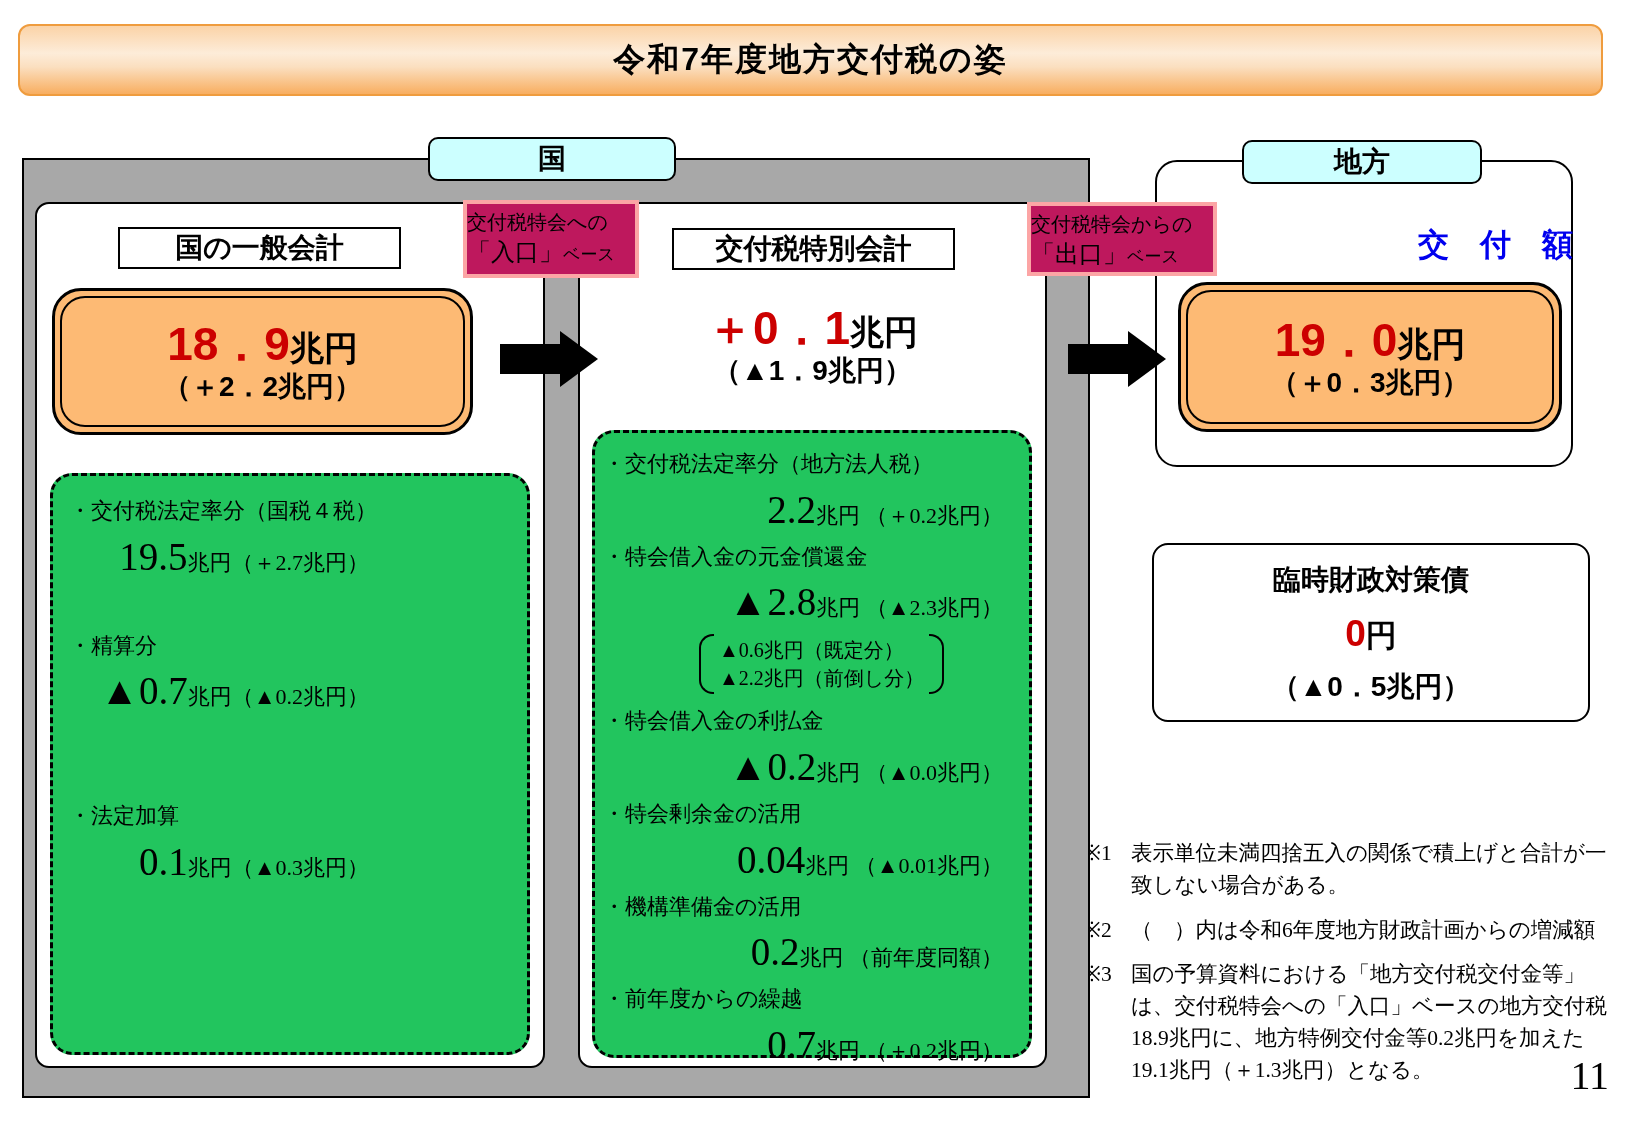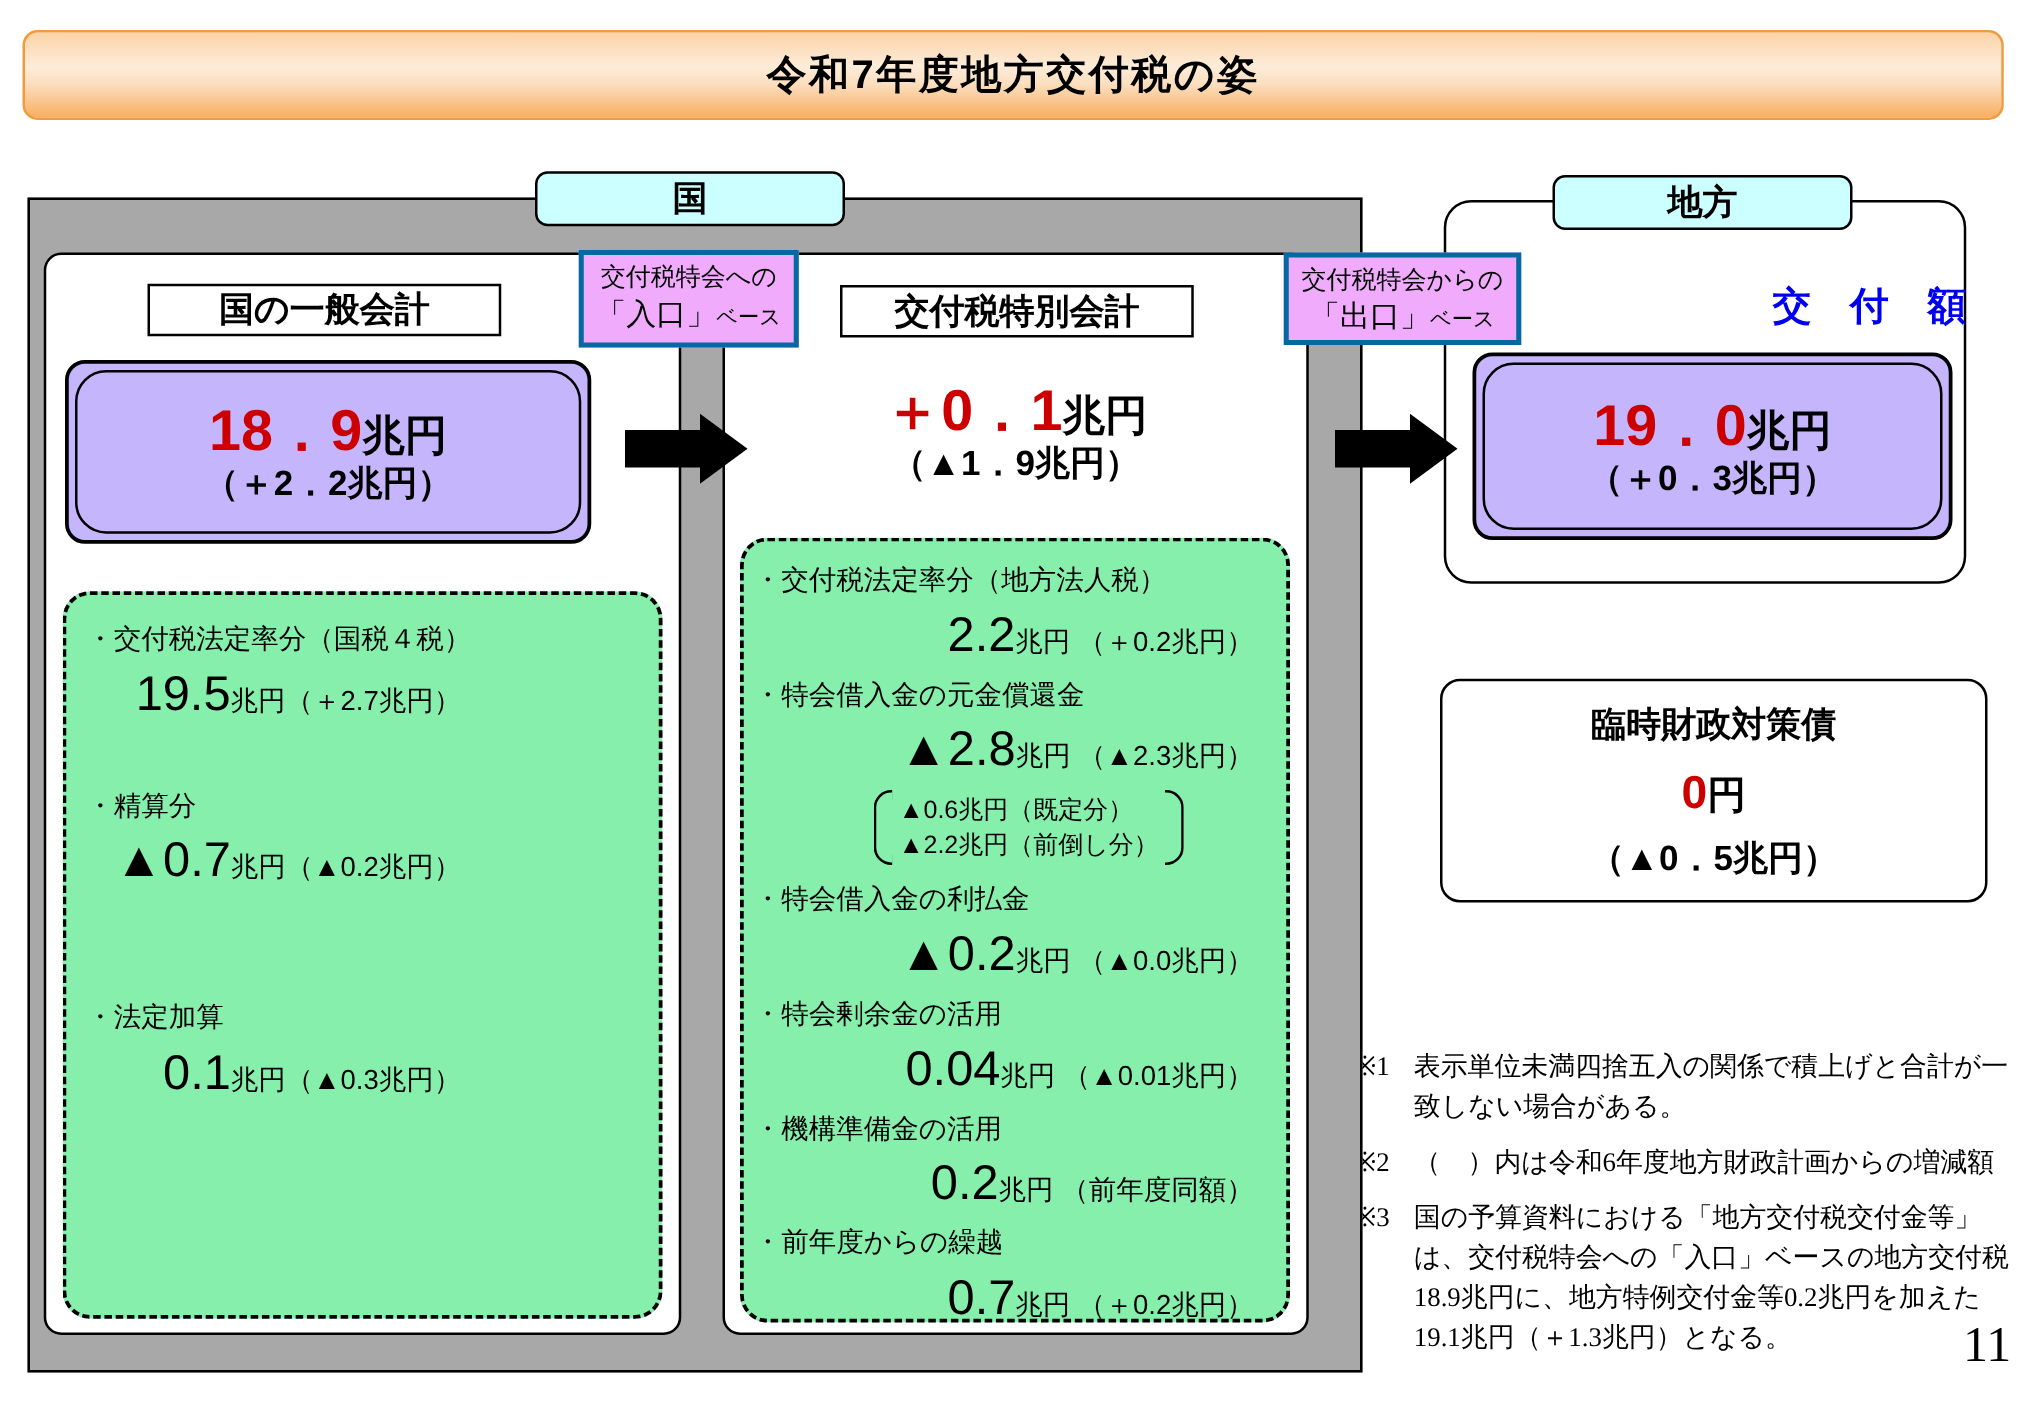--- a/index.html
+++ b/index.html
@@ -34,61 +34,61 @@
   #tag-chihou { left:1242px; top:140px; width:240px; }
 
   
   .panel { background:#fff; border:2px solid #000; border-radius:14px; z-index:2; }
   #panel-left  { left:35px;  top:202px; width:510px; height:866px; }
   #panel-mid   { left:578px; top:202px; width:469px; height:866px; }
   #panel-local { left:1155px; top:160px; width:418px; height:307px; border-radius:22px; }
 
   
   .io-label {
-    background:#f0abfc; border:4px solid #0369a1; text-align:center;
+    background:#be185d; border:4px solid #fca5a5; text-align:left;
     z-index:7; padding-top:5px; line-height:1.35;
   }
   #label-in  { left:463px;  top:200px; width:176px; height:78px; }
   #label-out { left:1027px; top:202px; width:190px; height:74px; }
   .io-line1 { font-size:20px; }
   .io-line2 { font-size:24px; }
   .io-suffix { font-size:17px; }
 
   
   .header-box {
     background:#fff; border:2px solid #000;
     display:flex; align-items:center; justify-content:center;
     font-size:28px; font-weight:bold; z-index:4;
   }
   #header-left { left:118px; top:227px; width:283px; height:42px;text-align:center; }
   #header-mid  { left:672px; top:228px; width:283px; height:42px; }
 
   
-  .double-box { border:3px solid #000; border-radius:16px; padding:5px; background:#c4b5fd; z-index:4; }
+  .double-box { border:3px solid #000; border-radius:29px; padding:5px; background:#fdba74; z-index:4; }
   .double-box-inner {
     width:100%; height:100%; border:2px solid #000; border-radius:25px;
     display:flex; flex-direction:column; align-items:center; justify-content:center;
     box-sizing:border-box;
   }
   #box-left-amount  { left:52px;   top:288px; width:421px; height:147px; }
   #box-right-amount { left:1178px; top:282px; width:384px; height:150px; }
 
   .amount-line  { font-weight:bold; line-height:1.1; white-space:nowrap; }
   .amount-red   { color:#cc0000; font-size:46px; }
   .amount-unit  { color:#000; font-size:34px; }
   .amount-change{ font-weight:bold; font-size:28px; line-height:1.2; }
 
   #mid-amount { left:578px; top:303px; width:469px; text-align:center; z-index:4; }
 
   
   #grant-label { left:1155px; top:224px; width:418px; text-align:right;
     color:#0000ee; font-weight:bold; font-size:31px; z-index:4; }
 
   
-  .dashed-box { background:#86efac; border:3px dashed #000; border-radius:22px; z-index:3; }
+  .dashed-box { background:#22c55e; border:3px dashed #000; border-radius:22px; z-index:3;font-family:Liberation Serif, serif; }
   #dashed-left { left:50px;  top:473px; width:480px; height:582px; padding:20px 0 0 16px; }
   #dashed-mid  { left:592px; top:430px; width:440px; height:628px; padding:16px 0 0 8px; }
 
   .item-label { font-size:22px; line-height:1.35; margin-bottom:8px; white-space:nowrap; }
   .item-value { font-size:22px; text-align:right; margin-bottom:10px; white-space:nowrap; }
   .item-value .vmain { font-size:39px; }
   #dashed-left .item-value { padding-right:158px; }
   #dashed-mid  .item-value { padding-right:26px; }
   .gap-md { margin-bottom:52px; }
   .gap-lg { margin-bottom:88px; }

